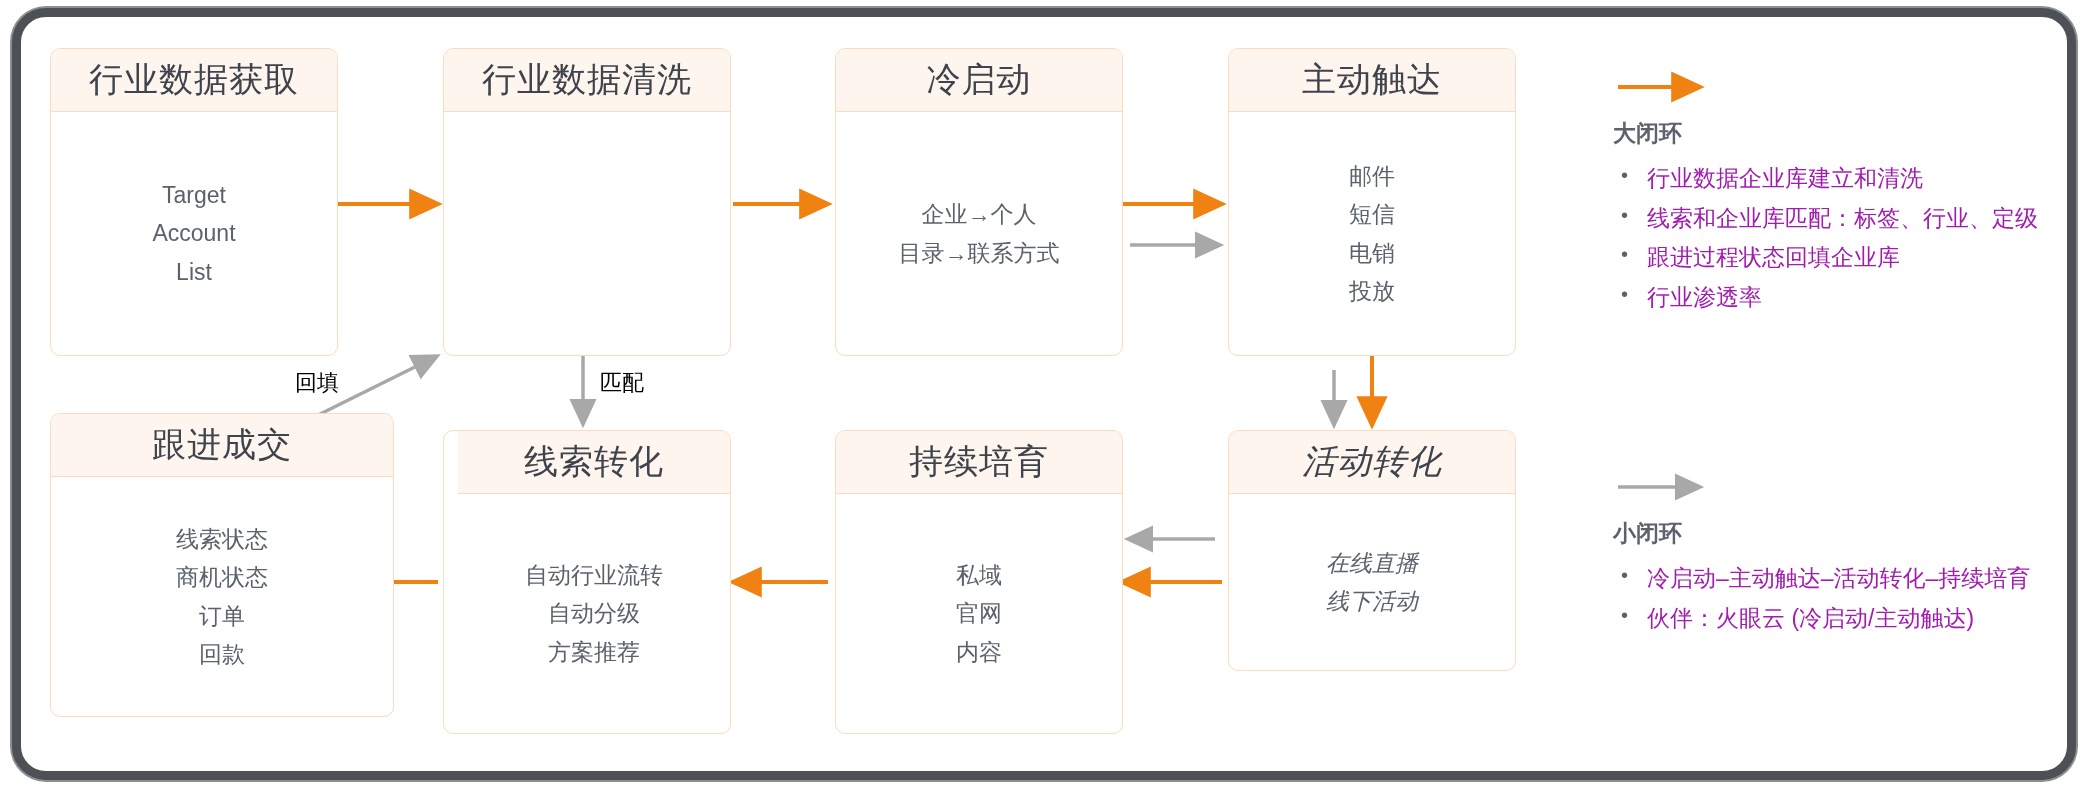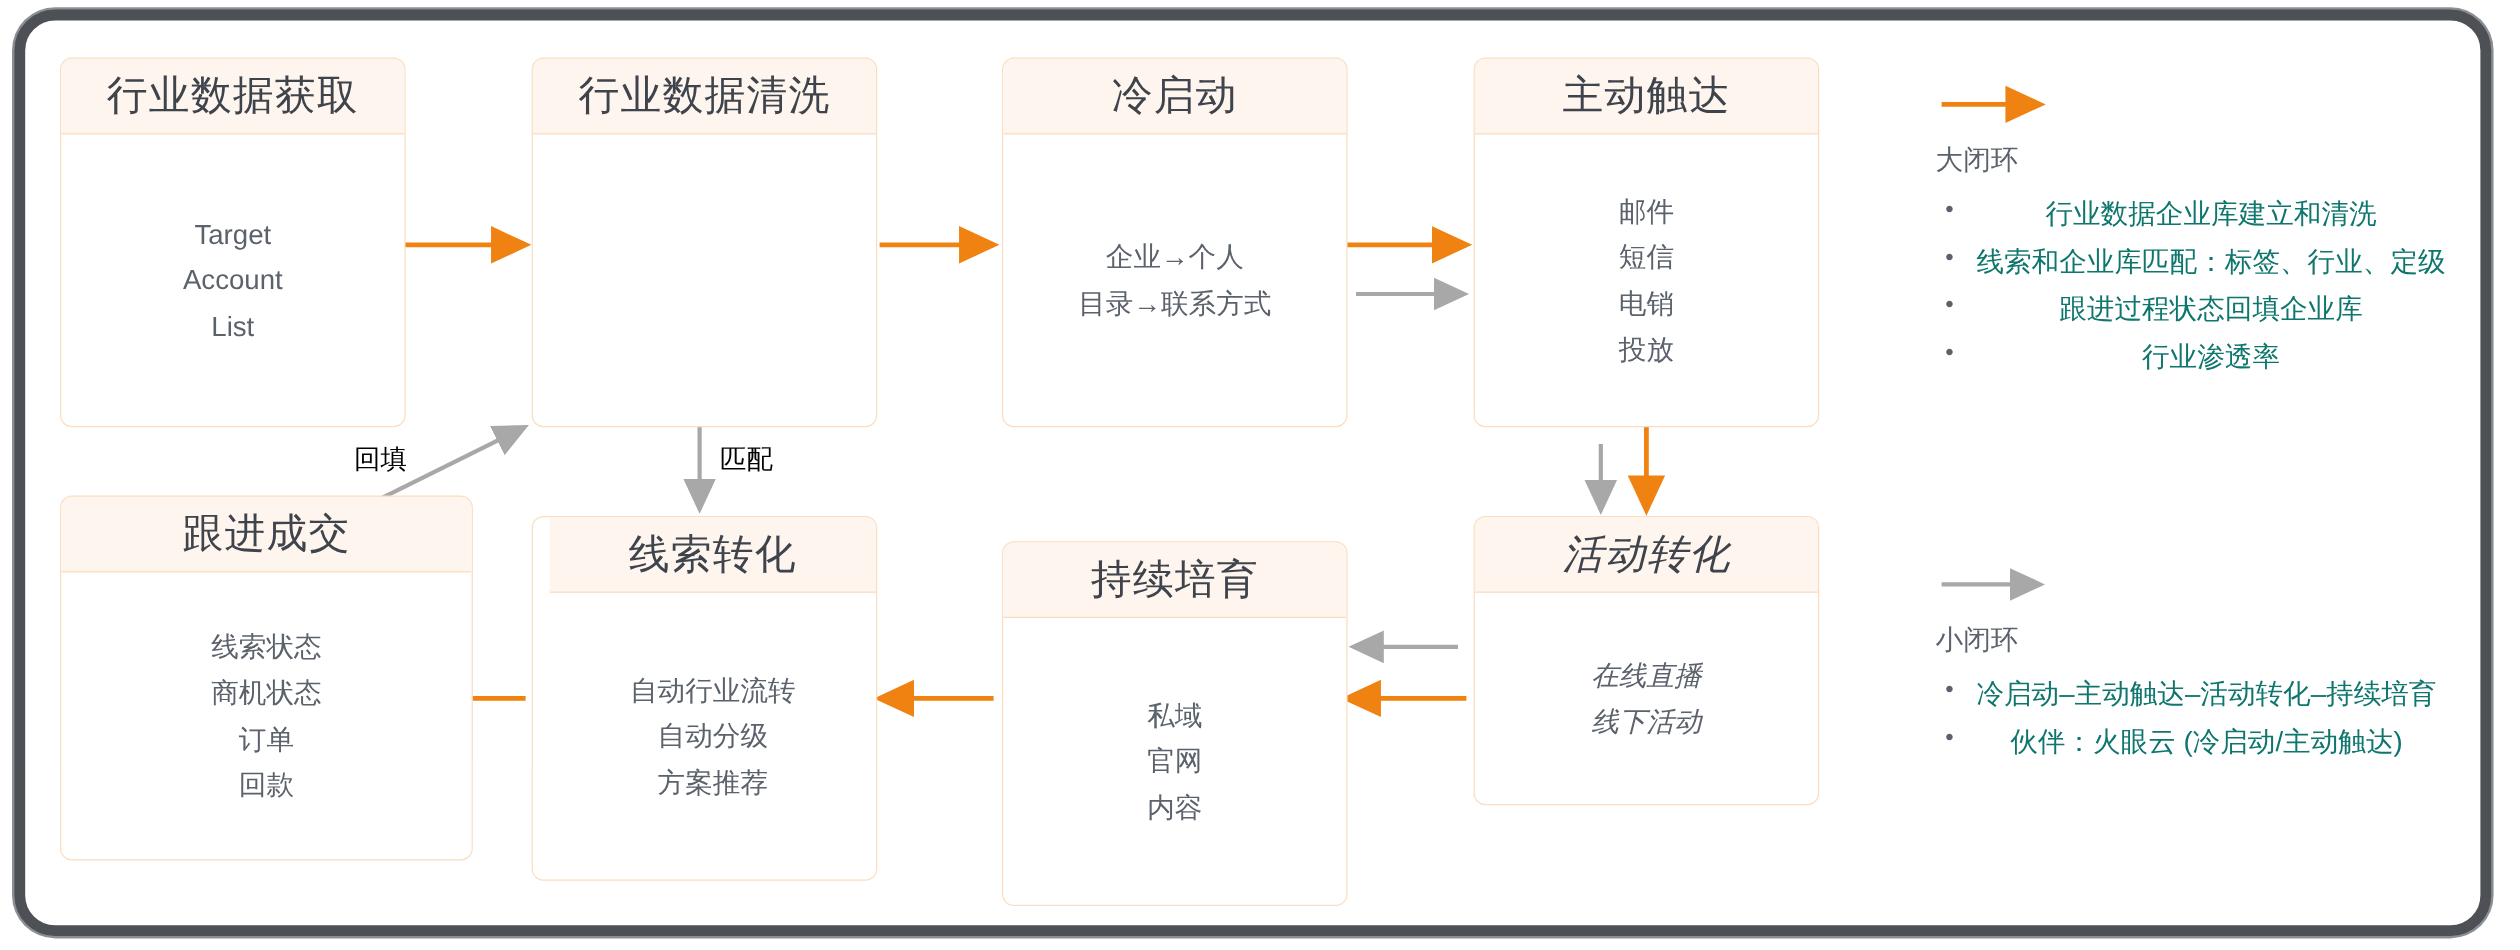--- a/index.html
+++ b/index.html
@@ -36,25 +36,25 @@
   }
   .node-body .ln{white-space:nowrap;}
 
   
   .edge-label{
     position:absolute;font-size:22px;color:#000000;white-space:nowrap;
   }
 
   
   .legend{position:absolute;}
-  .legend-title{font-size:23px;color:#5b626c;margin:0 0 10px 0;}
+  .legend-title{font-size:23px;color:#5b626c;margin:0 0 10px 0;font-weight:bold;}
   .legend-list{list-style:none;margin:0;padding:0;}
   .legend-list li{
-    font-size:23px;color:#0f766e;line-height:1.72;
-    position:relative;padding-left:34px;white-space:nowrap;text-align:center;
+    font-size:23px;color:#a21caf;line-height:1.72;
+    position:relative;padding-left:34px;white-space:nowrap;
   }
   .legend-list li::before{
     content:"\2022";position:absolute;left:8px;top:-1px;
     font-size:20px;color:#5b626c;
   }
   svg.edges{position:absolute;left:0;top:0;width:2100px;height:792px;pointer-events:none;}
 </style>
 </head>
 <body>
 
@@ -167,21 +167,21 @@
 
   <div class="node" style="left:443px;top:430px;width:288px;height:304px;padding-left:14px;">
     <div class="node-head">线索转化</div>
     <div class="node-body">
       <div class="ln">自动行业流转</div>
       <div class="ln">自动分级</div>
       <div class="ln">方案推荐</div>
     </div>
   </div>
 
-  <div class="node" style="left:835px;top:430px;width:288px;height:304px;margin-top:21px;">
+  <div class="node" style="left:835px;top:430px;width:288px;height:304px;">
     <div class="node-head">持续培育</div>
     <div class="node-body">
       <div class="ln">私域</div>
       <div class="ln">官网</div>
       <div class="ln">内容</div>
     </div>
   </div>
 
   <div class="node" style="left:1228px;top:430px;width:288px;height:241px;font-style:italic;">
     <div class="node-head">活动转化</div>

